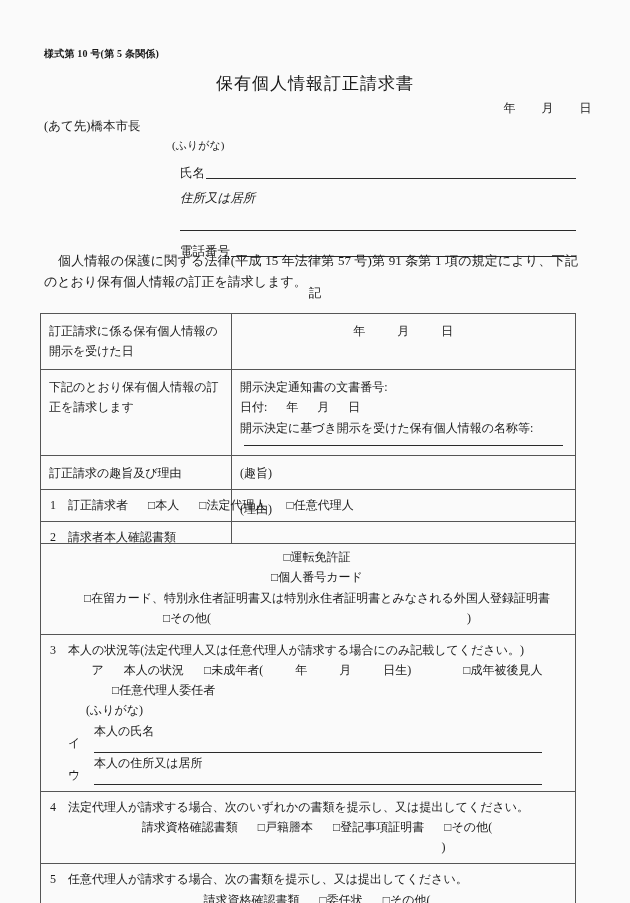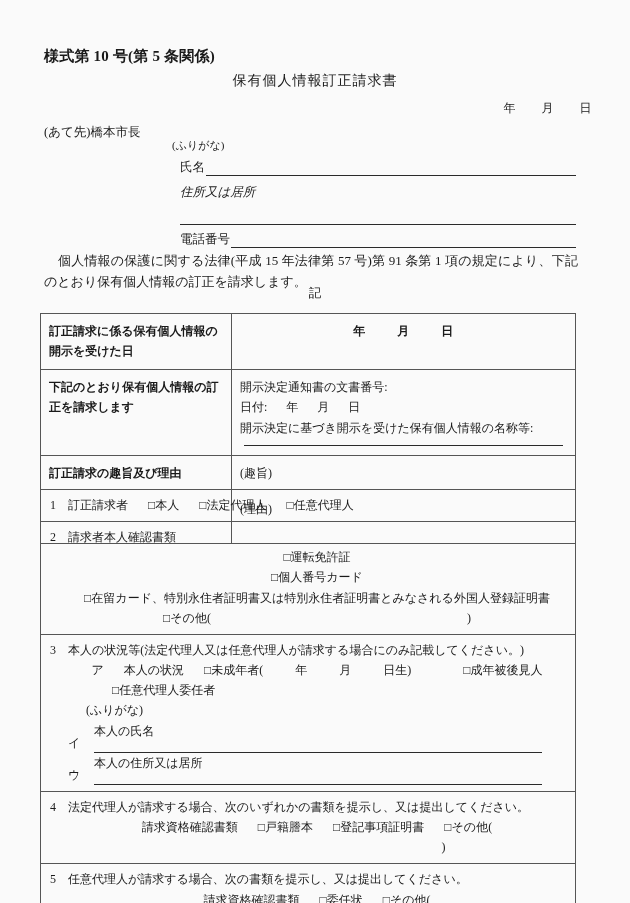--- a/index.html
+++ b/index.html
@@ -21,66 +21,65 @@
     width: 630px;
     height: 903px;
     box-sizing: border-box;
   }
 
   
   .form-no {
     position: absolute;
     left: 44px;
     top: 47px;
-    font-size: 15px;
+    font-size: 10px;
     font-weight: bold;
     letter-spacing: 0.2px;
   }
   .doc-title {
     position: absolute;
     left: 0;
     top: 72px;
     width: 630px;
     text-align: center;
-    font-size: 14px;
+    font-size: 17px;
     letter-spacing: 1px;
   }
   .date-line {
     position: absolute;
     top: 100px;
     left: 0;
     width: 592px;
     text-align: right;
     font-size: 12px;
     letter-spacing: 0.5px;
   }
   .date-line span { margin-left: 22px; }
   .addressee {
     position: absolute;
     left: 44px;
-    top: 124px;
+    top: 118px;
     font-size: 12.5px;
   }
 
   
   .field-block {
     position: absolute;
     left: 172px;
     top: 138px;
     width: 404px;
     font-size: 12.5px;
   }
   .furigana {
     font-size: 11px;
     margin-bottom: 3px;
   }
   .fld {
     display: flex;
-    align-items: flex-end;
-    margin-top: 6px;
+    margin-top: 12px;
     padding-left: 8px;
   }
   .fld .lbl { white-space: nowrap; }
   .fld .rule {
     flex: 1;
     border-bottom: 1px solid #2a2a2a;
     height: 13px;
     margin-left: 1px;
   }
   .addr-label {
@@ -124,21 +123,21 @@
     table-layout: fixed;
   }
   .tbl1 { top: 313px; }
   .tbl td {
     border: 1px solid #555;
     vertical-align: top;
     padding: 7px 8px;
     line-height: 1.7;
   }
   .col-label { width: 174px; }
-  .mid { vertical-align: middle; font-weight: bold; }
+  .mid { vertical-align: middle; }
   .center-date { text-align: center; letter-spacing: 0.5px; }
   .center-date span { margin: 0 14px; }
   .inline-date span { margin-left: 16px; }
   .r2-line {
     border-bottom: 1px solid #2a2a2a;
     height: 1px;
     margin: 6px 4px 2px 4px;
   }
   .gap-block { height: 16px; }
 

